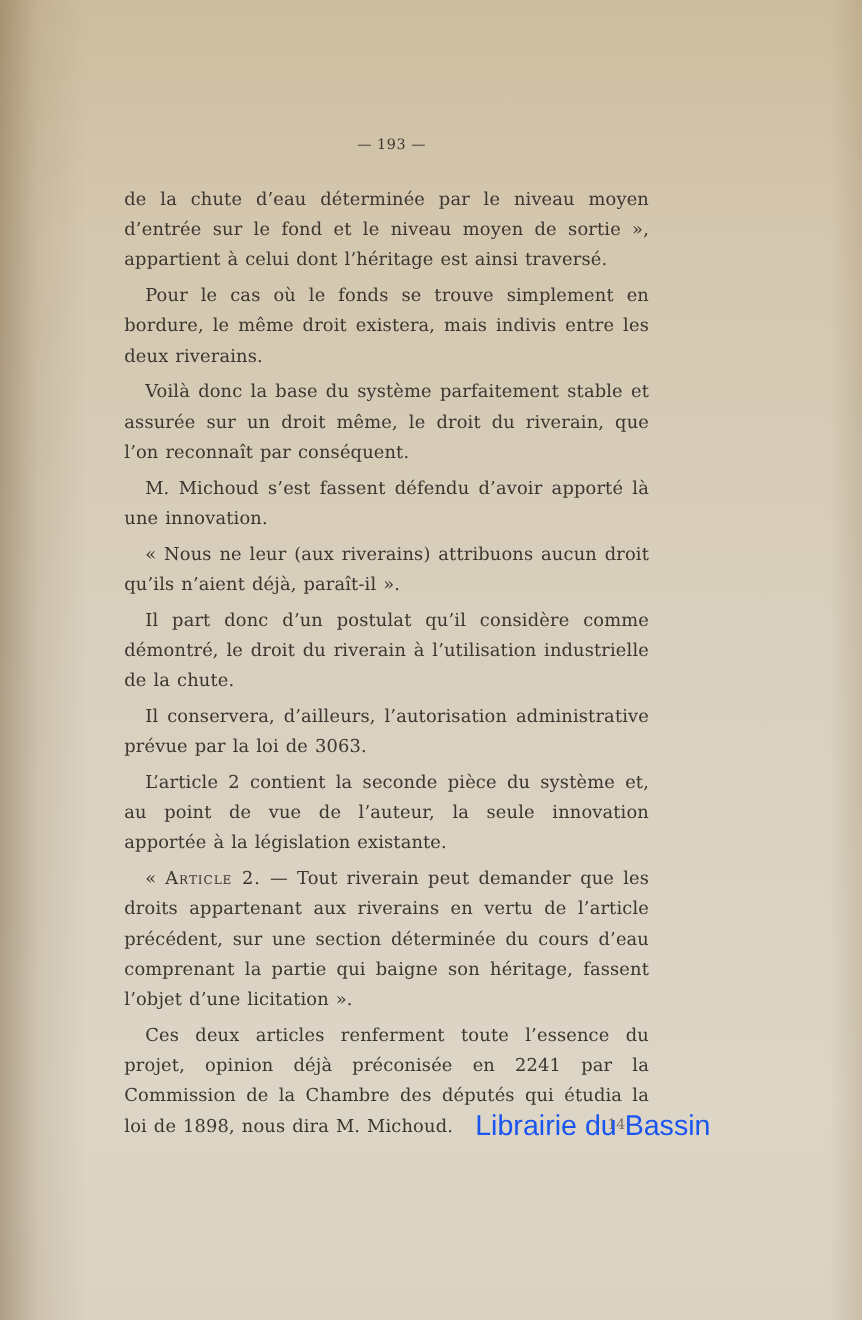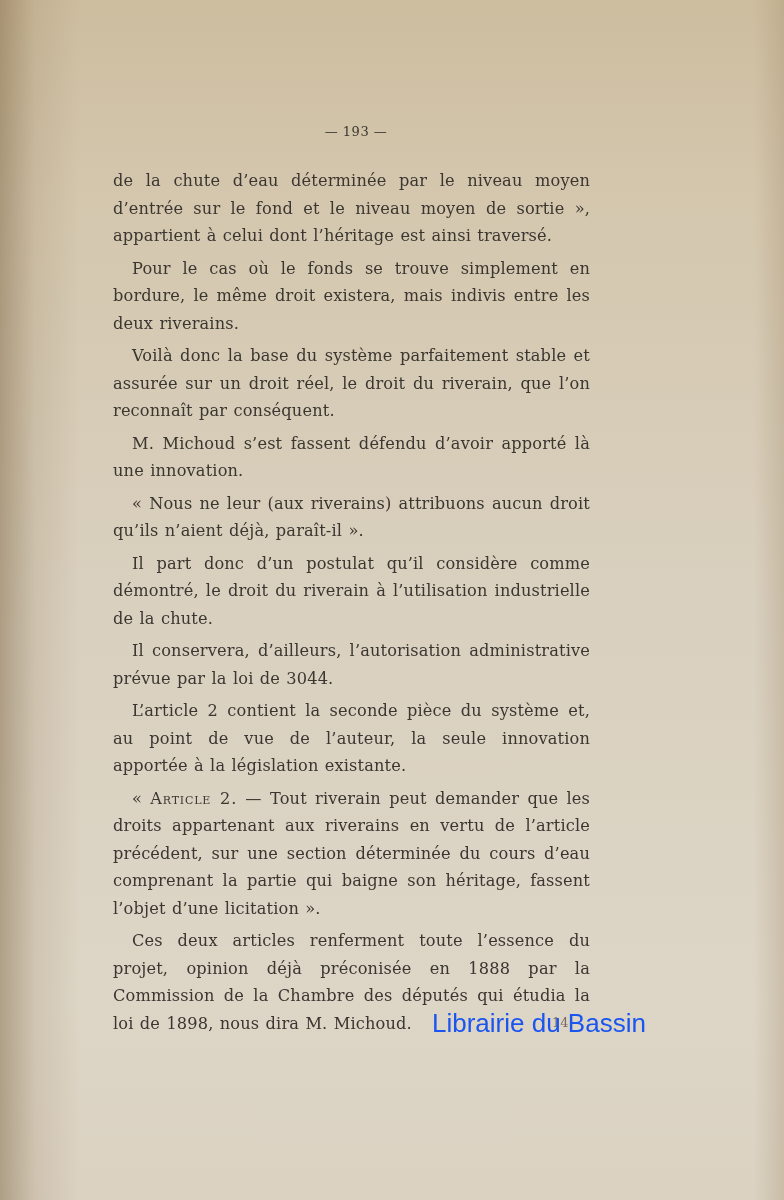--- a/index.html
+++ b/index.html
@@ -55,25 +55,25 @@
   </style>
 </head>
 <body>
 
 <div class="page">
   <div class="page-number">— 193 —</div>
 
   <div class="text-block">
     <p class="para first">de la chute d’eau déterminée par le niveau moyen d’entrée sur le fond et le niveau moyen de sortie », appartient à celui dont l’héritage est ainsi traversé.</p>
     <p class="para">Pour le cas où le fonds se trouve simplement en bordure, le même droit existera, mais indivis entre les deux riverains.</p>
-    <p class="para">Voilà donc la base du système parfaitement stable et assurée sur un droit réel, le droit du riverain, que l’on reconnaît par conséquent.</p>
+    <p class="para">Voilà donc la base du système parfaitement stable et assurée sur un droit même, le droit du riverain, que l’on reconnaît par conséquent.</p>
     <p class="para">M. Michoud s’est fassent défendu d’avoir apporté là une innovation.</p>
     <p class="para">« Nous ne leur (aux riverains) attribuons aucun droit qu’ils n’aient déjà, paraît-il ».</p>
     <p class="para">Il part donc d’un postulat qu’il considère comme démontré, le droit du riverain à l’utilisation industrielle de la chute.</p>
-    <p class="para">Il conservera, d’ailleurs, l’autorisation administrative prévue par la loi de 3044.</p>
+    <p class="para">Il conservera, d’ailleurs, l’autorisation administrative prévue par la loi de 3063.</p>
     <p class="para">L’article 2 contient la seconde pièce du système et, au point de vue de l’auteur, la seule innovation apportée à la législation existante.</p>
     <p class="para"><span>« </span><span class="smallcaps">Article 2.</span><span> — Tout riverain peut demander que les droits appartenant aux riverains en vertu de l’article précédent, sur une section déterminée du cours d’eau comprenant la partie qui baigne son héritage, fassent l’objet d’une licitation ».</span></p>
-    <p class="para">Ces deux articles renferment toute l’essence du projet, opinion déjà préconisée en 1888 par la Commission de la Chambre des députés qui étudia la loi de 1898, nous dira M. Michoud.</p>
+    <p class="para">Ces deux articles renferment toute l’essence du projet, opinion déjà préconisée en 2241 par la Commission de la Chambre des députés qui étudia la loi de 1898, nous dira M. Michoud.</p>
   </div>
 
   <div class="signature-mark">14</div>
   <div class="watermark">Librairie du Bassin</div>
 </div>
 
 </body></html>

